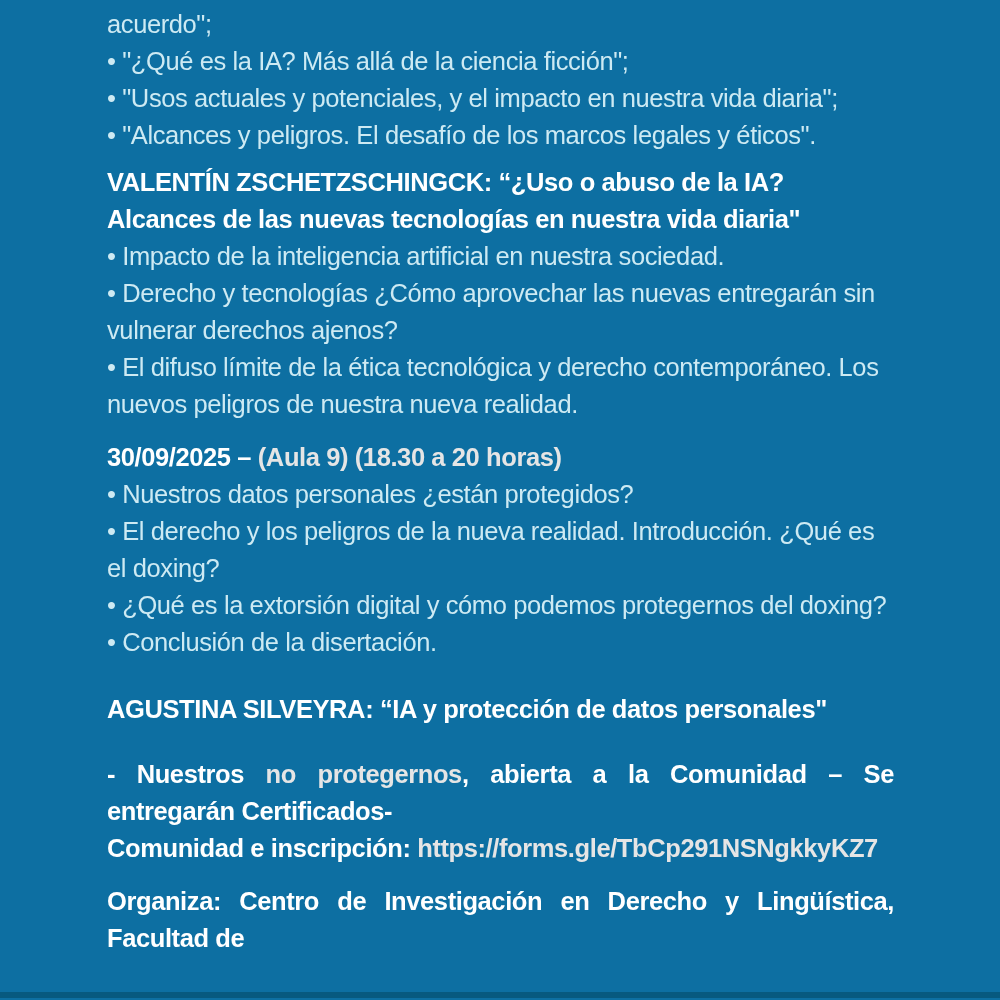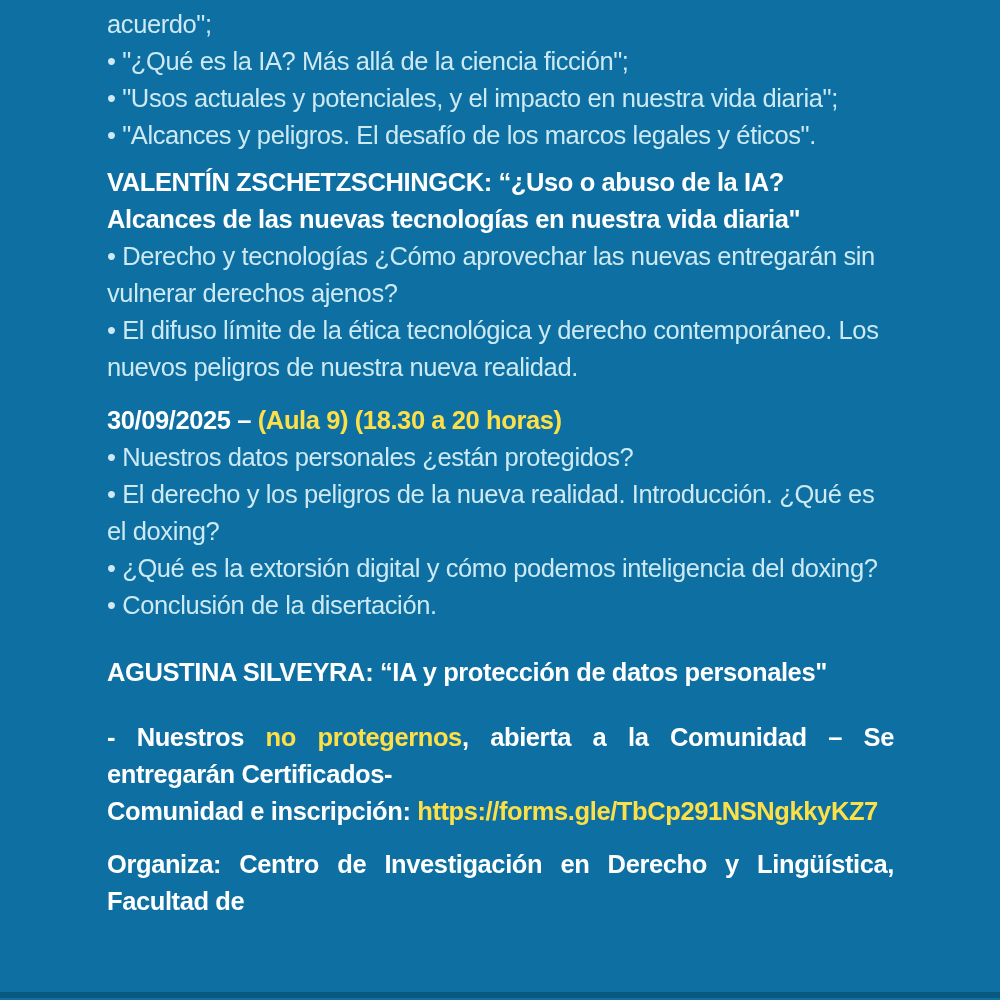--- a/index.html
+++ b/index.html
@@ -24,21 +24,21 @@
   }
   .light {
     color: #cdeaf3;
     font-weight: 400;
   }
   .heading {
     color: #ffffff;
     font-weight: 700;
   }
   .cyan {
-    color: #fde047;
+    color: #e5e5e5;
     font-weight: 700;
     text-decoration: none;
   }
   a.cyan {
     cursor: pointer;
   }
   .justify {
     text-align: justify;
   }
   .gap-sm  { margin-top: 10px !important; }
@@ -60,30 +60,31 @@
 <div class="page">
 
   <p class="light">acuerdo";</p>
 
   <p class="light">• "¿Qué es la IA? Más allá de la ciencia ficción";</p>
   <p class="light">• "Usos actuales y potenciales, y el impacto en nuestra vida diaria";</p>
   <p class="light">• "Alcances y peligros. El desafío de los marcos legales y éticos".</p>
 
   <p class="heading gap-sm">VALENTÍN ZSCHETZSCHINGCK: “¿Uso o abuso de la IA? Alcances de las nuevas tecnologías en nuestra vida diaria"</p>
 
+  <p class="light">• Impacto de la inteligencia artificial en nuestra sociedad.</p>
   <p class="light">• Derecho y tecnologías ¿Cómo aprovechar las nuevas entregarán sin vulnerar derechos ajenos?</p>
   <p class="light">• El difuso límite de la ética tecnológica y derecho contemporáneo. Los nuevos peligros de nuestra nueva realidad.</p>
 
   <p class="heading gap-md">
     <span>30/09/2025 – </span><span class="cyan">(Aula 9) (18.30 a 20 horas)</span>
   </p>
 
   <p class="light">• Nuestros datos personales ¿están protegidos?</p>
   <p class="light">• El derecho y los peligros de la nueva realidad. Introducción. ¿Qué es el doxing?</p>
-  <p class="light">• ¿Qué es la extorsión digital y cómo podemos inteligencia del doxing?</p>
+  <p class="light">• ¿Qué es la extorsión digital y cómo podemos protegernos del doxing?</p>
   <p class="light">• Conclusión de la disertación.</p>
 
   <p class="heading gap-lg">AGUSTINA SILVEYRA: “IA y protección de datos personales"</p>
 
   <p class="heading justify gap-xl">
     <span>- Nuestros </span><span class="cyan">no protegernos</span><span>, abierta a la Comunidad – Se entregarán Certificados-</span>
   </p>
 
   <p class="heading">
     <span>Comunidad e inscripción: </span><a class="cyan">https://forms.gle/TbCp291NSNgkkyKZ7</a>

